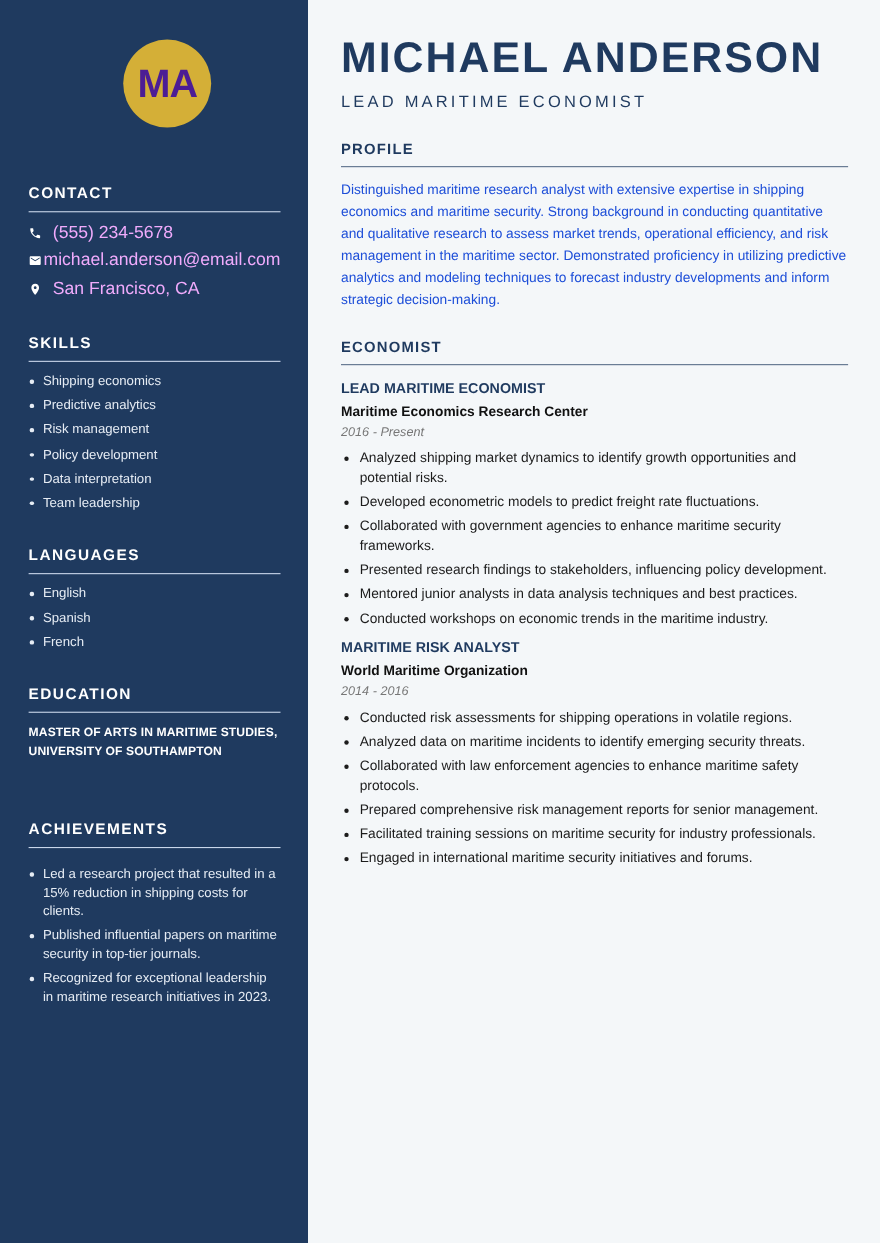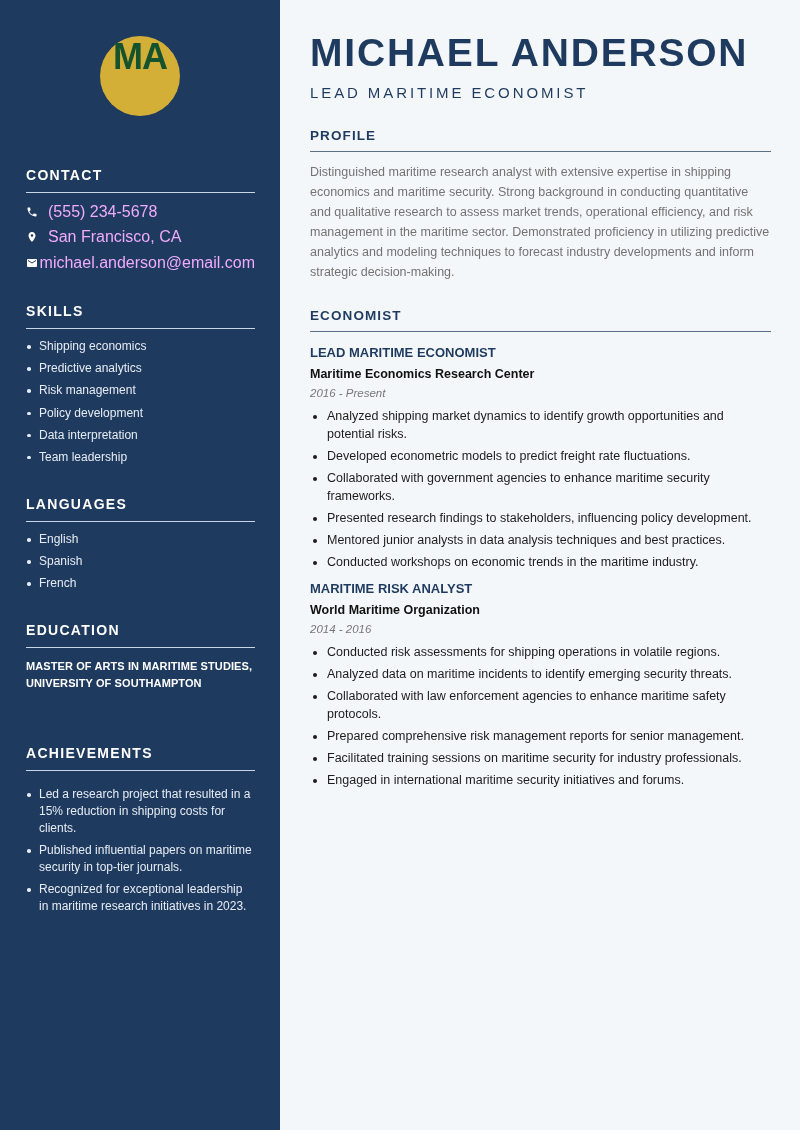--- a/index.html
+++ b/index.html
@@ -11,25 +11,25 @@
     overflow: hidden;
   }
   .sidebar {
     position: absolute; left: 0; top: 0;
     width: 280px; height: 1130px;
     background: #1f3a5f;
     color: #ffffff;
     padding: 0 26px;
   }
   .avatar {
-    position: absolute; left: 100px; top: 36px;
+    position: absolute; left: 112px; top: 36px;
     width: 80px; height: 80px; border-radius: 50%;
     background: #d4af37;
-    display: flex; justify-content: center;
-    color: #14532d; font-weight: bold; font-size: 36px; letter-spacing: -1px;
+    display: flex; align-items: center; justify-content: center;
+    color: #4c1d95; font-weight: bold; font-size: 36px; letter-spacing: -1px;
   }
   .side-section { position: absolute; left: 26px; width: 229px; }
   .side-title {
     font-size: 14px; font-weight: bold; letter-spacing: 1.3px;
     color: #ffffff; padding-bottom: 9px;
     border-bottom: 1.5px solid #c9d6ea;
   }
   .contact-row {
     display: flex; align-items: center; height: 25.5px;
     font-size: 16px; color: #f0abfc;
@@ -62,21 +62,21 @@
   .headline {
     position: absolute; top: 84px; left: 0;
     font-size: 15px; color: #1f3a5f; letter-spacing: 2.9px; white-space: nowrap;
   }
   .sec { position: absolute; left: 0; width: 461px; }
   .sec-title {
     font-size: 13.5px; font-weight: bold; letter-spacing: 1.1px; color: #1f3a5f;
     padding-bottom: 8px; border-bottom: 1.5px solid #5b6f8a;
   }
   .profile-text {
-    font-size: 12.5px; line-height: 20px; color: #737373; margin-top: 10px;
+    font-size: 12.5px; line-height: 20px; color: #1d4ed8; margin-top: 10px;
   }
   .job-title { font-size: 13px; font-weight: bold; color: #1f3a5f; }
   .company { font-size: 12.5px; font-weight: bold; color: #111111; margin-top: 7px; }
   .dates { font-size: 11.5px; font-style: italic; color: #777777; margin-top: 6px; }
   .bullets { list-style: none; margin-top: 8px; }
   .bullets li {
     position: relative; padding-left: 17px;
     font-size: 12.5px; line-height: 18px; color: #1c1c1c; margin-bottom: 4px;
   }
   .bullets li::before {
@@ -99,32 +99,32 @@
         <span class="ico">
           <svg viewBox="0 0 24 24">
               <path d="M6.6 10.8c1.4 2.8 3.8 5.1 6.6 6.6l2.2-2.2c.3-.3.7-.4 1-.2 1.1.4 2.3.6 3.6.6.6 0 1 .4 1 1V20c0 .6-.4 1-1 1C10.6 21 3 13.4 3 4c0-.6.4-1 1-1h3.5c.6 0 1 .4 1 1 0 1.3.2 2.5.6 3.6.1.3 0 .7-.2 1L6.6 10.8z"></path>
             </svg>
         </span>
         <span>(555) 234-5678</span>
       </div>
       <div class="contact-row">
         <span class="ico">
           <svg viewBox="0 0 24 24">
+              <path d="M20 4H4c-1.1 0-2 .9-2 2v12c0 1.1.9 2 2 2h16c1.1 0 2-.9 2-2V6c0-1.1-.9-2-2-2zm0 4l-8 5-8-5V6l8 5 8-5v2z"></path>
+            </svg>
+        </span>
+        <span>michael.anderson@email.com</span>
+      </div>
+      <div class="contact-row">
+        <span class="ico">
+          <svg viewBox="0 0 24 24">
               <path d="M12 2C8.1 2 5 5.1 5 9c0 5.2 7 13 7 13s7-7.8 7-13c0-3.9-3.1-7-7-7zm0 9.5c-1.4 0-2.5-1.1-2.5-2.5s1.1-2.5 2.5-2.5 2.5 1.1 2.5 2.5-1.1 2.5-2.5 2.5z"></path>
             </svg>
         </span>
         <span>San Francisco, CA</span>
-      </div>
-      <div class="contact-row">
-        <span class="ico">
-          <svg viewBox="0 0 24 24">
-              <path d="M20 4H4c-1.1 0-2 .9-2 2v12c0 1.1.9 2 2 2h16c1.1 0 2-.9 2-2V6c0-1.1-.9-2-2-2zm0 4l-8 5-8-5V6l8 5 8-5v2z"></path>
-            </svg>
-        </span>
-        <span>michael.anderson@email.com</span>
       </div>
     </div>
   </section>
 
   <section class="side-section" style="top:303px;">
     <h2 class="side-title">SKILLS</h2>
     <ul class="side-list">
       <li>Shipping economics</li>
       <li>Predictive analytics</li>
       <li>Risk management</li>

